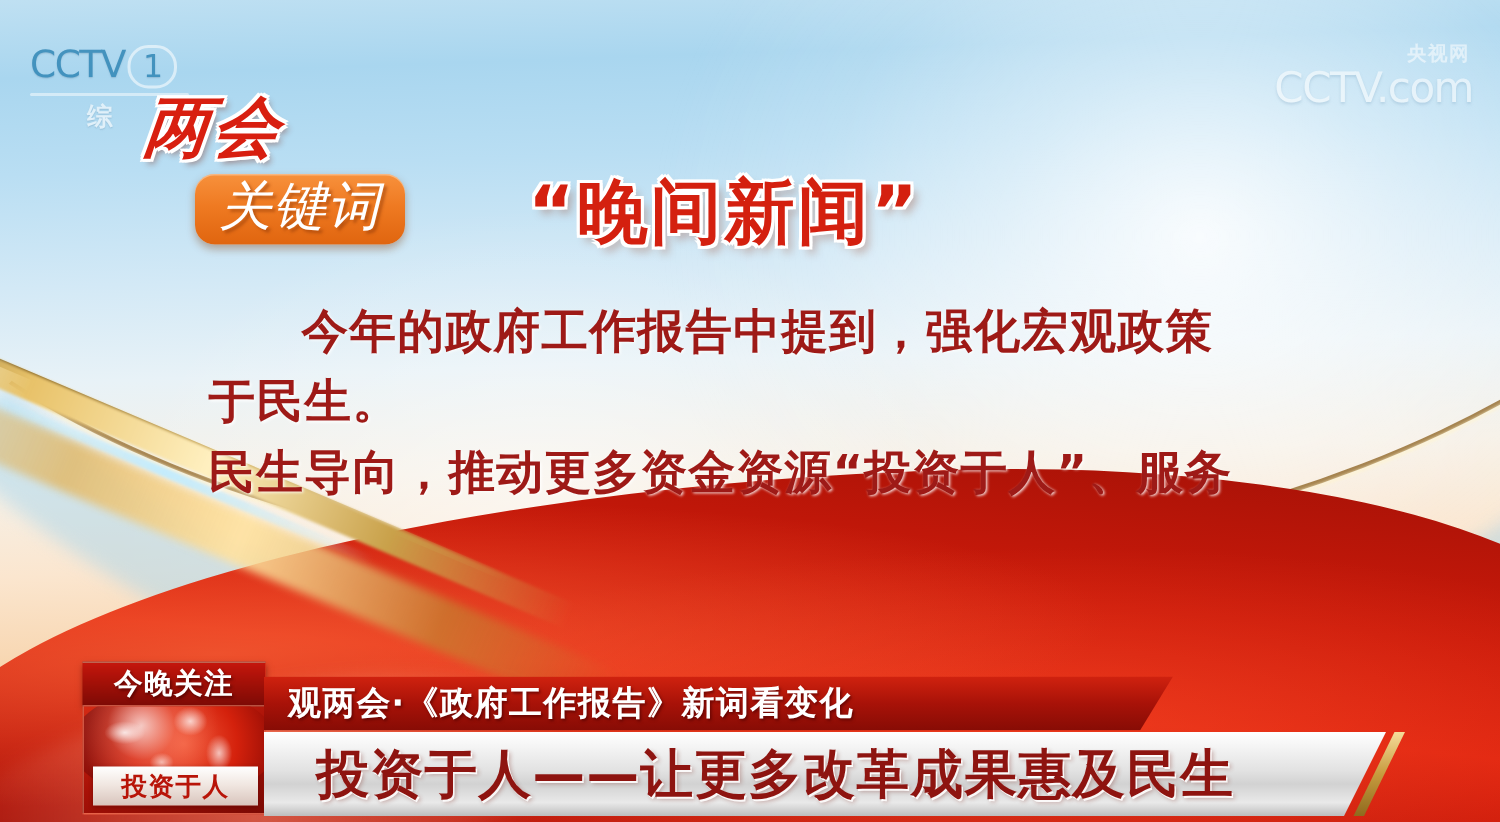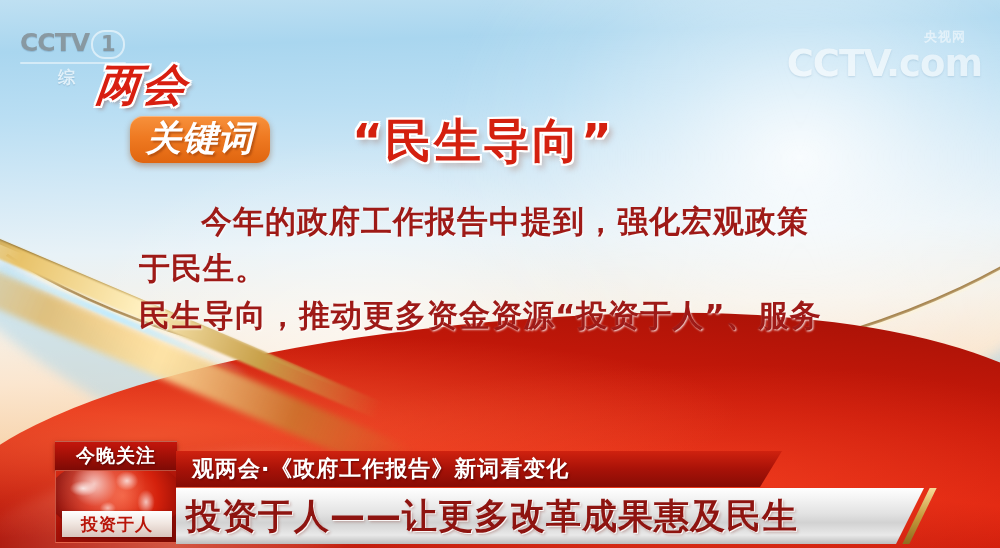--- a/index.html
+++ b/index.html
@@ -221,24 +221,24 @@
 
   
   .ch-logo {
     position: absolute;
     left: 20px; top: 30px;
     width: 130px; height: 62px;
     opacity: .62;
   }
   .ch-logo .cctv-word {
     font-family: "DejaVu Sans", "Liberation Sans", sans-serif;
-    font-weight: 700;
+    font-weight: 400;
     font-size: 25px;
     letter-spacing: -1px;
-    color: #737373;
+    color: #0369a1;
     text-shadow: 0 1px 1px rgba(90,130,160,.55);
     line-height: 1;
   }
   .ch-logo .one-box {
     display: inline-block;
     border: 2px solid rgba(255,255,255,.9);
     border-radius: 14px;
     padding: 0 8px;
     margin-left: 2px;
     font-size: 21px;
@@ -263,33 +263,33 @@
 
   
   .watermark {
     position: absolute;
     right: 18px; top: 30px;
     text-align: right;
     opacity: .55;
     color: #ffffff;
   }
   .watermark .wm-main {
-    font-size: 37px;
-    font-weight: 700;
+    font-size: 28px;
+    font-weight: 400;
     letter-spacing: -1px;
     line-height: 1;
     text-shadow: 0 1px 2px rgba(110,150,180,.5);
   }
   .watermark .wm-cn {
     font-size: 13px;
     font-weight: 700;
     letter-spacing: 1px;
     line-height: 1;
     margin-bottom: 2px;
-    margin-right: 16px;
+    margin-right: 2px;
   }
 
   
   .lianghui {
     position: absolute;
     left: 96px; top: 56px;
     font-size: 44px;
     font-weight: 900;
     font-style: italic;
     letter-spacing: 2px;
@@ -303,21 +303,21 @@
   .keyword-badge {
     position: absolute;
     left: 130px; top: 116px;
     padding: 4px 16px 6px 16px;
     border-radius: 13px;
     background: linear-gradient(180deg, #f7913c 0%, #ef7a22 45%, #e0650f 100%);
     box-shadow: 0 3px 6px rgba(130,60,10,.4), inset 0 1px 0 rgba(255,255,255,.35);
   }
   .keyword-badge .kw-text {
     font-size: 35px;
-    font-weight: 700;
+    font-weight: 400;
     font-style: italic;
     letter-spacing: 1px;
     color: #ffffff;
     text-shadow: 2px 2px 2px rgba(150,60,10,.55);
     line-height: 1.05;
   }
 
   
   .headline {
     position: absolute;
@@ -433,21 +433,21 @@
 
   
   .main-bar {
     position: absolute;
     left: 176px; top: 50px;
     width: 748px; height: 56px;
     background: linear-gradient(180deg,
       #ffffff 0%, #f4f4f4 18%, #e2e2e2 46%,
       #d2d2d2 62%, #e9e9e9 84%, #bdbdbd 100%);
     display: flex; align-items: center;
-    padding-left: 10px;
+    padding-left: 35px;
     clip-path: polygon(0 0, 100% 0, calc(100% - 28px) 100%, 0 100%);
     box-shadow: 0 2px 6px rgba(60,5,0,.4);
   }
   .main-bar .mb-text {
     font-size: 35px;
     font-weight: 900;
     color: #8e1410;
     letter-spacing: 1px;
     text-shadow: 1px 1px 0 rgba(255,255,255,.9), 2px 2px 3px rgba(120,30,20,.3);
     white-space: nowrap;
@@ -499,21 +499,21 @@
   <div class="watermark">
     <div class="wm-cn">央视网</div>
     <div class="wm-main">CCTV.com</div>
   </div>
 
   <div class="lianghui">两会</div>
   <div class="keyword-badge">
     <div class="kw-text">关键词</div>
   </div>
 
-  <div class="headline">“民生导向”</div>
+  <div class="headline">“晚间新闻”</div>
 
   <div class="body-copy">
     <div class="p-line first">今年的政府工作报告中提到，强化宏观政策</div>
     <div class="p-line">于民生。</div>
     <div class="p-line">民生导向，推动更多资金资源“投资于人”、服务</div>
   </div>
 
   <div class="lower-third">
 
     <div class="tonight-tab">

